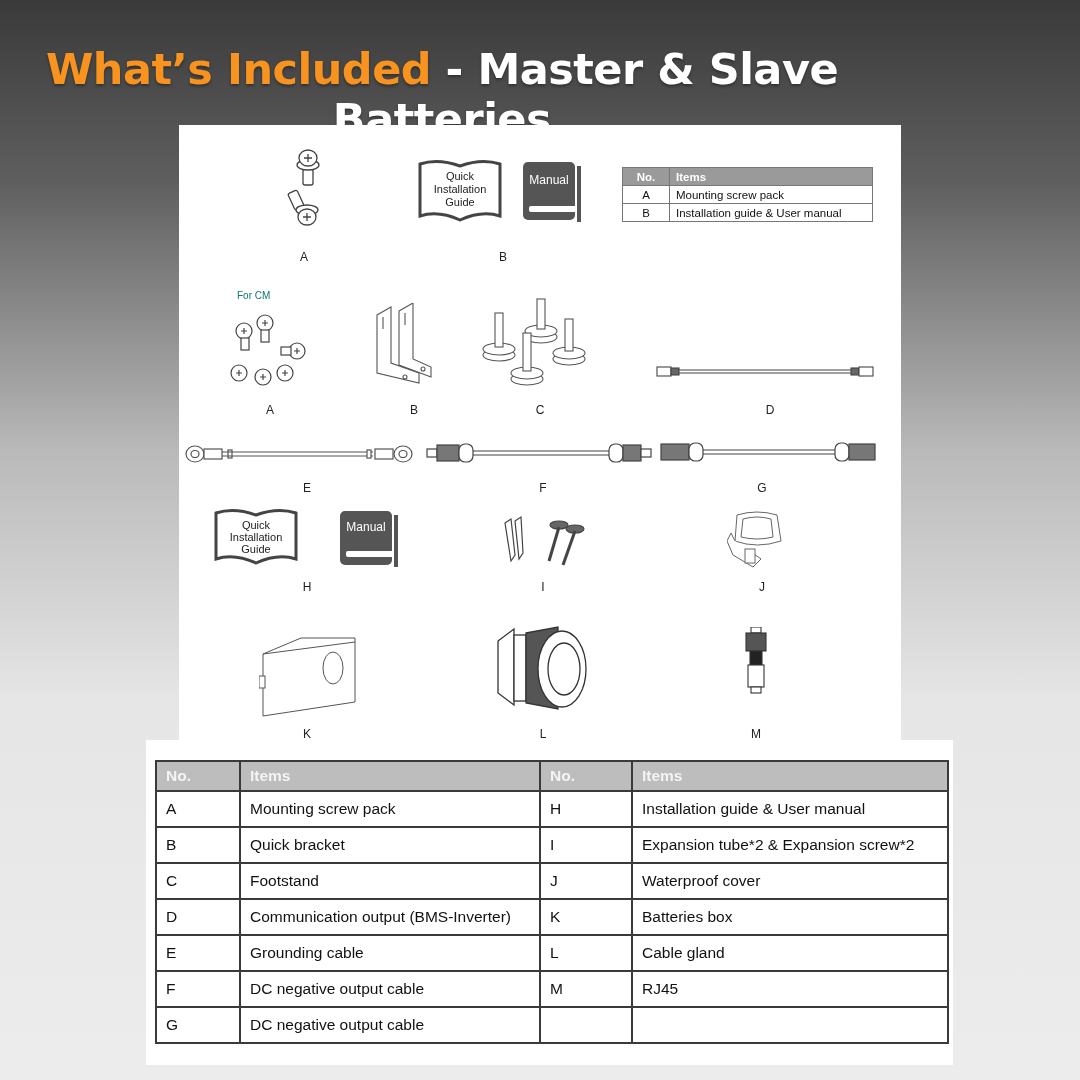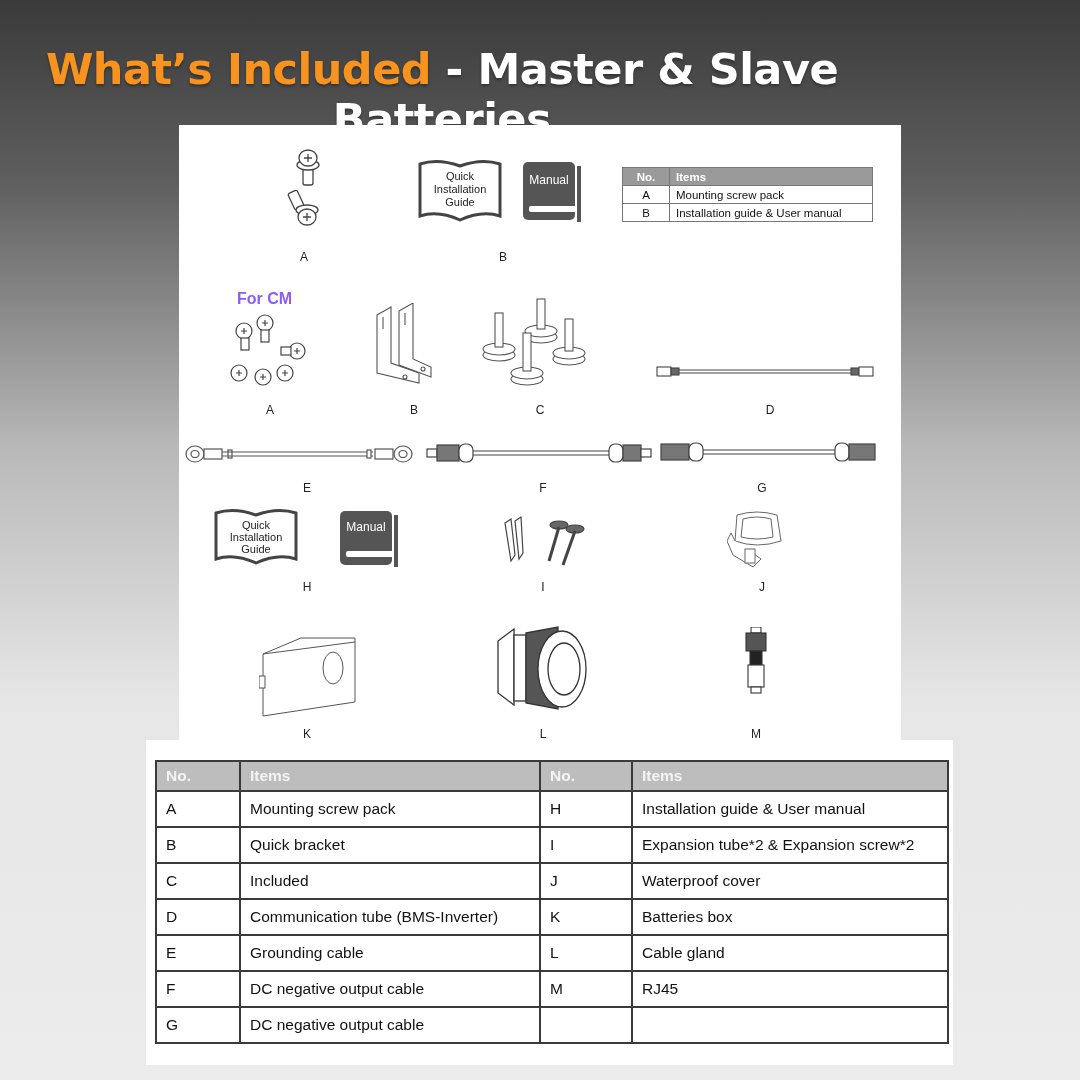--- a/index.html
+++ b/index.html
@@ -86,21 +86,21 @@
       <td class="c">A</td>
       <td class="i">Mounting screw pack</td>
     </tr>
     <tr>
       <td class="c">B</td>
       <td class="i">Installation guide &amp; User manual</td>
     </tr>
   </tbody>
     </table>
 
-  <div style="position:absolute;left:58px;top:165px;font-size:16px;font-weight:bold;color:#8b5cf6">For CM</div>
+  <div style="position:absolute;left:58px;top:165px;font-size:10px;font-weight:normal;color:#0f766e">For CM</div>
   <svg class="icon" style="left:48px;top:186px" width="90" height="80" viewBox="0 0 90 80">
     <g fill="#fff" stroke="#444" stroke-width="1.2">
       <circle cx="17" cy="20" r="8"></circle>
         <rect x="14" y="27" width="8" height="12"></rect>
       <circle cx="38" cy="12" r="8"></circle>
         <rect x="34" y="19" width="8" height="12"></rect>
       <circle cx="70" cy="40" r="8"></circle>
         <rect x="54" y="36" width="10" height="8"></rect>
       <circle cx="12" cy="62" r="8"></circle>
         <circle cx="36" cy="66" r="8"></circle>
@@ -282,27 +282,27 @@
       <td>Installation guide &amp; User manual</td>
     </tr>
     <tr>
       <td>B</td>
       <td>Quick bracket</td>
       <td>I</td>
       <td>Expansion tube*2 &amp; Expansion screw*2</td>
     </tr>
     <tr>
       <td>C</td>
-      <td>Included</td>
+      <td>Footstand</td>
       <td>J</td>
       <td>Waterproof cover</td>
     </tr>
     <tr>
       <td>D</td>
-      <td>Communication tube (BMS-Inverter)</td>
+      <td>Communication output (BMS-Inverter)</td>
       <td>K</td>
       <td>Batteries box</td>
     </tr>
     <tr>
       <td>E</td>
       <td>Grounding cable</td>
       <td>L</td>
       <td>Cable gland</td>
     </tr>
     <tr>

